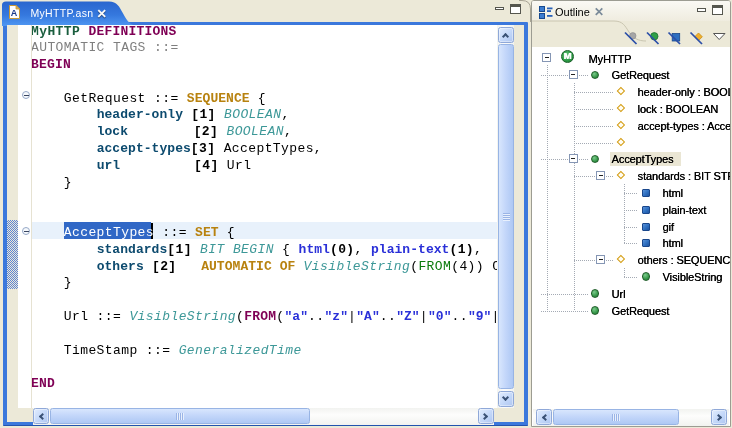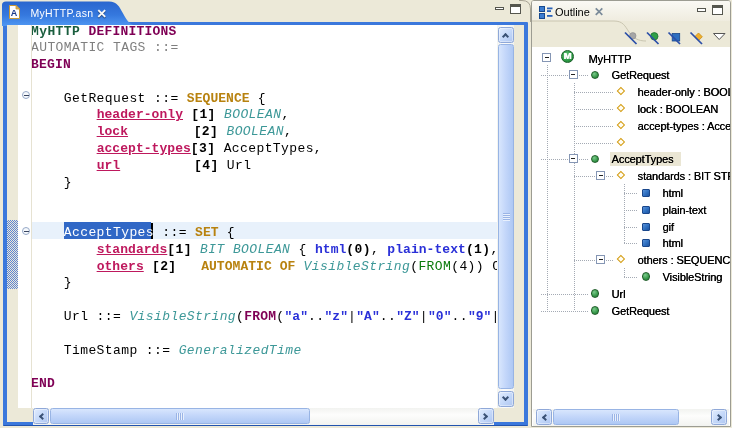--- a/index.html
+++ b/index.html
@@ -19,21 +19,21 @@
 .foldc::after { content:""; position:absolute; left:1.5px; top:3px; width:4.5px; height:1.2px; background:#3A4660; }
 
 #textarea { left:25px; top:0; width:465.5px; height:383px; background:#fff; overflow:hidden; }
 #linehl { left:0; top:197px; width:466px; height:16.6px; background:#E8F1FB; }
 #sel { left:32px; top:197px; width:87px; height:16.6px; background:#3168C6; }
 #caret { left:119.5px; top:197.5px; width:1.5px; height:16.5px; background:#000; }
 #code { left:-0.5px; top:-1.5px; font-family:"Liberation Mono",monospace; font-size:13px; line-height:16.8px; letter-spacing:0.4px; color:#000; white-space:pre; }
 .kw { color:#7F0055; font-weight:bold; letter-spacing:0.2px; }
 .mod { color:#1A5E3E; font-weight:bold; }
 .gray { color:#7F7F7F;margin-top:36px; }
-.fld { color:#be185d; font-weight:bold; letter-spacing:0.05px;text-decoration:underline; }
+.fld { color:#0c4a6e; font-weight:bold; letter-spacing:0.05px; }
 .okw { color:#B8820F; font-weight:bold; letter-spacing:0.05px; }
 .teal { color:#3D9898;font-style:italic; }
 .bb { font-weight:bold; }
 .bval { color:#2A30D8; font-weight:bold; letter-spacing:0.05px; }
 .gkw { color:#0A7A0A; }
 .selw { color:#fff; }
 
 #vscroll { left:490.5px; top:0; width:17px; height:383px; background:linear-gradient(90deg,#F2F3F0,#FDFDFC 40%,#F2F3F0); }
 #ovruler { left:507.5px; top:0; width:9.5px; height:397px; background:#ECE9D8; }
 #edbotrow { left:0; top:383px; width:507.5px; height:14px; background:#ECE9D8; }
@@ -107,21 +107,21 @@
 
     GetRequest ::= <span class="okw">SEQUENCE</span> {
         <span class="fld">header-only</span> <span class="bb">[1]</span> <span class="teal">BOOLEAN</span>,
         <span class="fld">lock</span>        <span class="bb">[2]</span> <span class="teal">BOOLEAN</span>,
         <span class="fld">accept-types</span><span class="bb">[3]</span> AcceptTypes,
         <span class="fld">url</span>         <span class="bb">[4]</span> Url
     }
 
 
     <span class="selw">AcceptTypes</span> ::= <span class="okw">SET</span> {
-        <span class="fld">standards</span><span class="bb">[1]</span> <span class="teal">BIT BOOLEAN</span> { <span class="bval">html</span><span class="bb">(0)</span>, <span class="bval">plain-text</span><span class="bb">(1)</span>,
+        <span class="fld">standards</span><span class="bb">[1]</span> <span class="teal">BIT BEGIN</span> { <span class="bval">html</span><span class="bb">(0)</span>, <span class="bval">plain-text</span><span class="bb">(1)</span>,
         <span class="fld">others</span> <span class="bb">[2]</span>   <span class="okw">AUTOMATIC OF</span> <span class="teal">VisibleString</span>(<span class="gkw">FROM</span>(4)) CONTAINING
     }
 
     Url ::= <span class="teal">VisibleString</span>(<span class="kw">FROM</span>(<span class="bval">"a"</span>..<span class="bval">"z"</span>|<span class="bval">"A"</span>..<span class="bval">"Z"</span>|<span class="bval">"0"</span>..<span class="bval">"9"</span>|))
 
     TimeStamp ::= <span class="teal">GeneralizedTime</span>
 
 <span class="kw">END</span></pre>
   </div>
 

